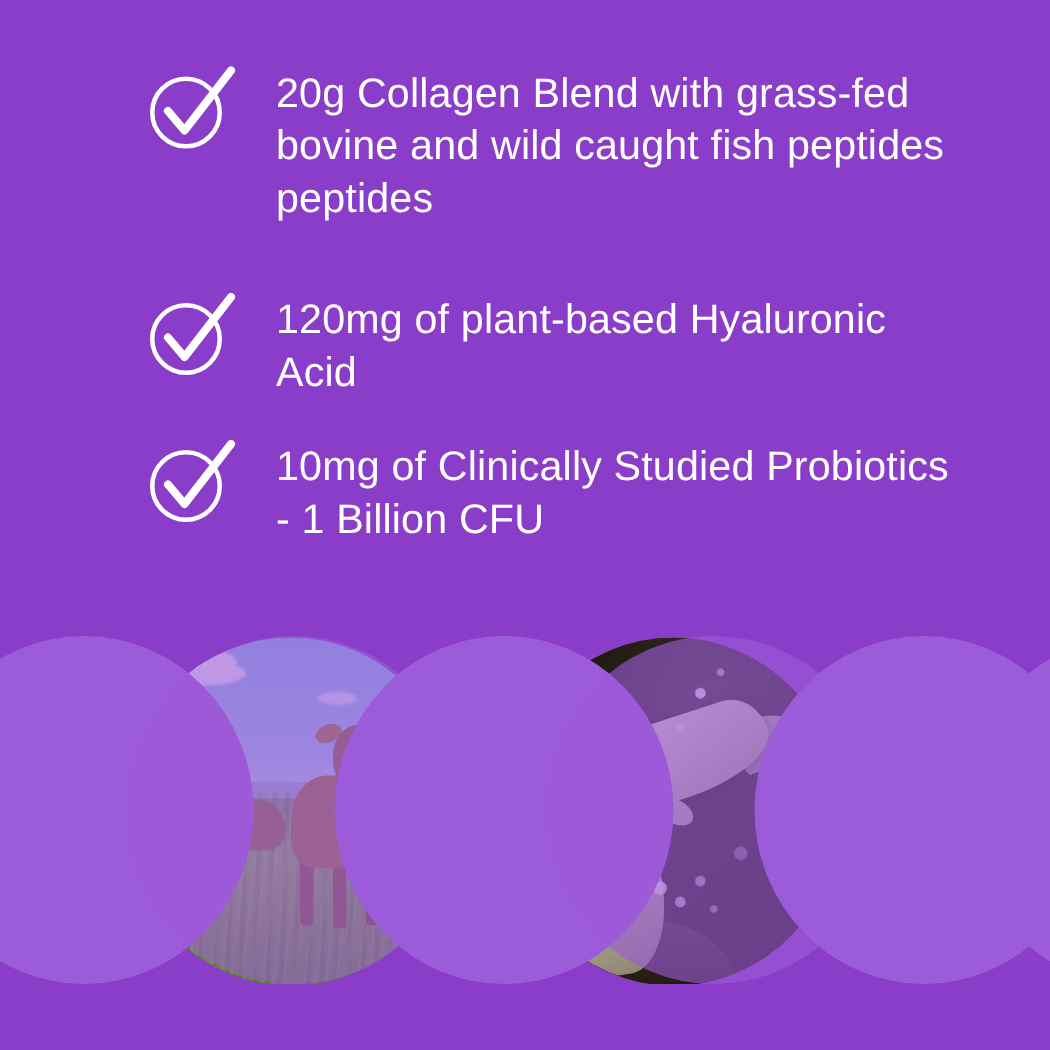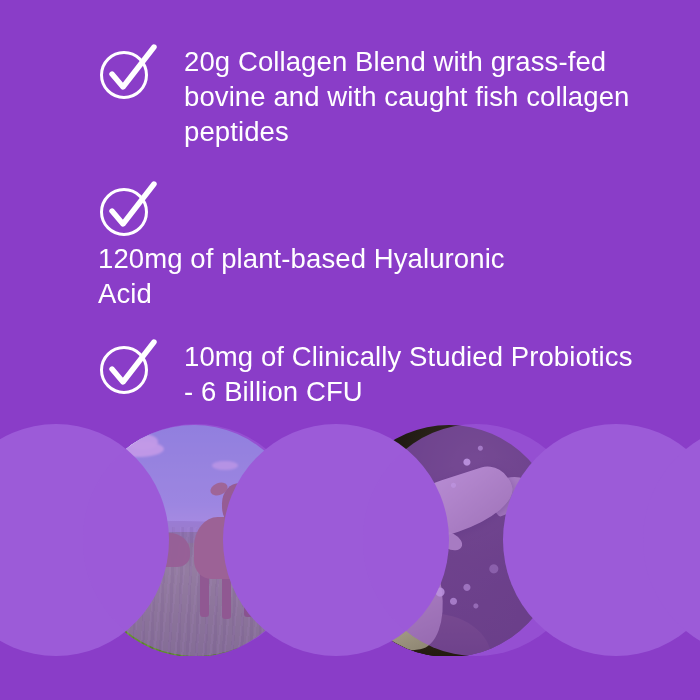--- a/index.html
+++ b/index.html
@@ -30,21 +30,21 @@
     z-index: 5;
   }
 
   .benefit-row {
     position: relative;
     display: flex;
     align-items: flex-start;
     padding-left: 98px;
   }
   .benefit-row.row-1 { margin-top: 14px; }
-  .benefit-row.row-2 { margin-top: 30px; flex-direction: column; }
+  .benefit-row.row-2 { margin-top: 44px; }
   .benefit-row.row-3 { margin-top: 26px; }
 
   .check-icon {
     flex: 0 0 auto;
     width: 62px;
     height: 58px;
     margin-top: 2px;
     margin-right: 24px;
     display: block;
   }
@@ -280,41 +280,41 @@
 <div class="panel">
 
   <div class="benefits">
 
     <div class="benefit-row row-1">
       <svg class="check-icon" viewBox="0 0 62 58" aria-hidden="true">
         <circle cx="26" cy="31" r="22.5" fill="none" stroke="#ffffff" stroke-width="3"></circle>
         <path d="M14 30 L25 43 L56 3" fill="none" stroke="#ffffff" stroke-width="5.4" stroke-linecap="round" stroke-linejoin="round"></path>
       </svg>
       <div class="benefit-text">
-        <b>20g Collagen Blend</b><span> with grass-fed bovine and with caught fish collagen peptides</span>
+        <b>20g Collagen Blend</b><span> with grass-fed bovine and wild caught fish peptides peptides</span>
       </div>
     </div>
 
     <div class="benefit-row row-2">
       <svg class="check-icon" viewBox="0 0 62 58" aria-hidden="true">
         <circle cx="26" cy="31" r="22.5" fill="none" stroke="#ffffff" stroke-width="3"></circle>
         <path d="M14 30 L25 43 L56 3" fill="none" stroke="#ffffff" stroke-width="5.4" stroke-linecap="round" stroke-linejoin="round"></path>
       </svg>
       <div class="benefit-text">
         <b>120mg</b><span> of plant-based </span><b>Hyaluronic Acid</b>
       </div>
     </div>
 
     <div class="benefit-row row-3">
       <svg class="check-icon" viewBox="0 0 62 58" aria-hidden="true">
         <circle cx="26" cy="31" r="22.5" fill="none" stroke="#ffffff" stroke-width="3"></circle>
         <path d="M14 30 L25 43 L56 3" fill="none" stroke="#ffffff" stroke-width="5.4" stroke-linecap="round" stroke-linejoin="round"></path>
       </svg>
       <div class="benefit-text">
-        <b>10mg</b><span> of </span><b>Clinically Studied Probiotics</b><span> - 6 Billion CFU</span>
+        <b>10mg</b><span> of </span><b>Clinically Studied Probiotics</b><span> - 1 Billion CFU</span>
       </div>
     </div>
 
   </div>
 
   <div class="imagery">
 
     <div class="band-base"></div>
 
     <div class="photo-circle cow">

